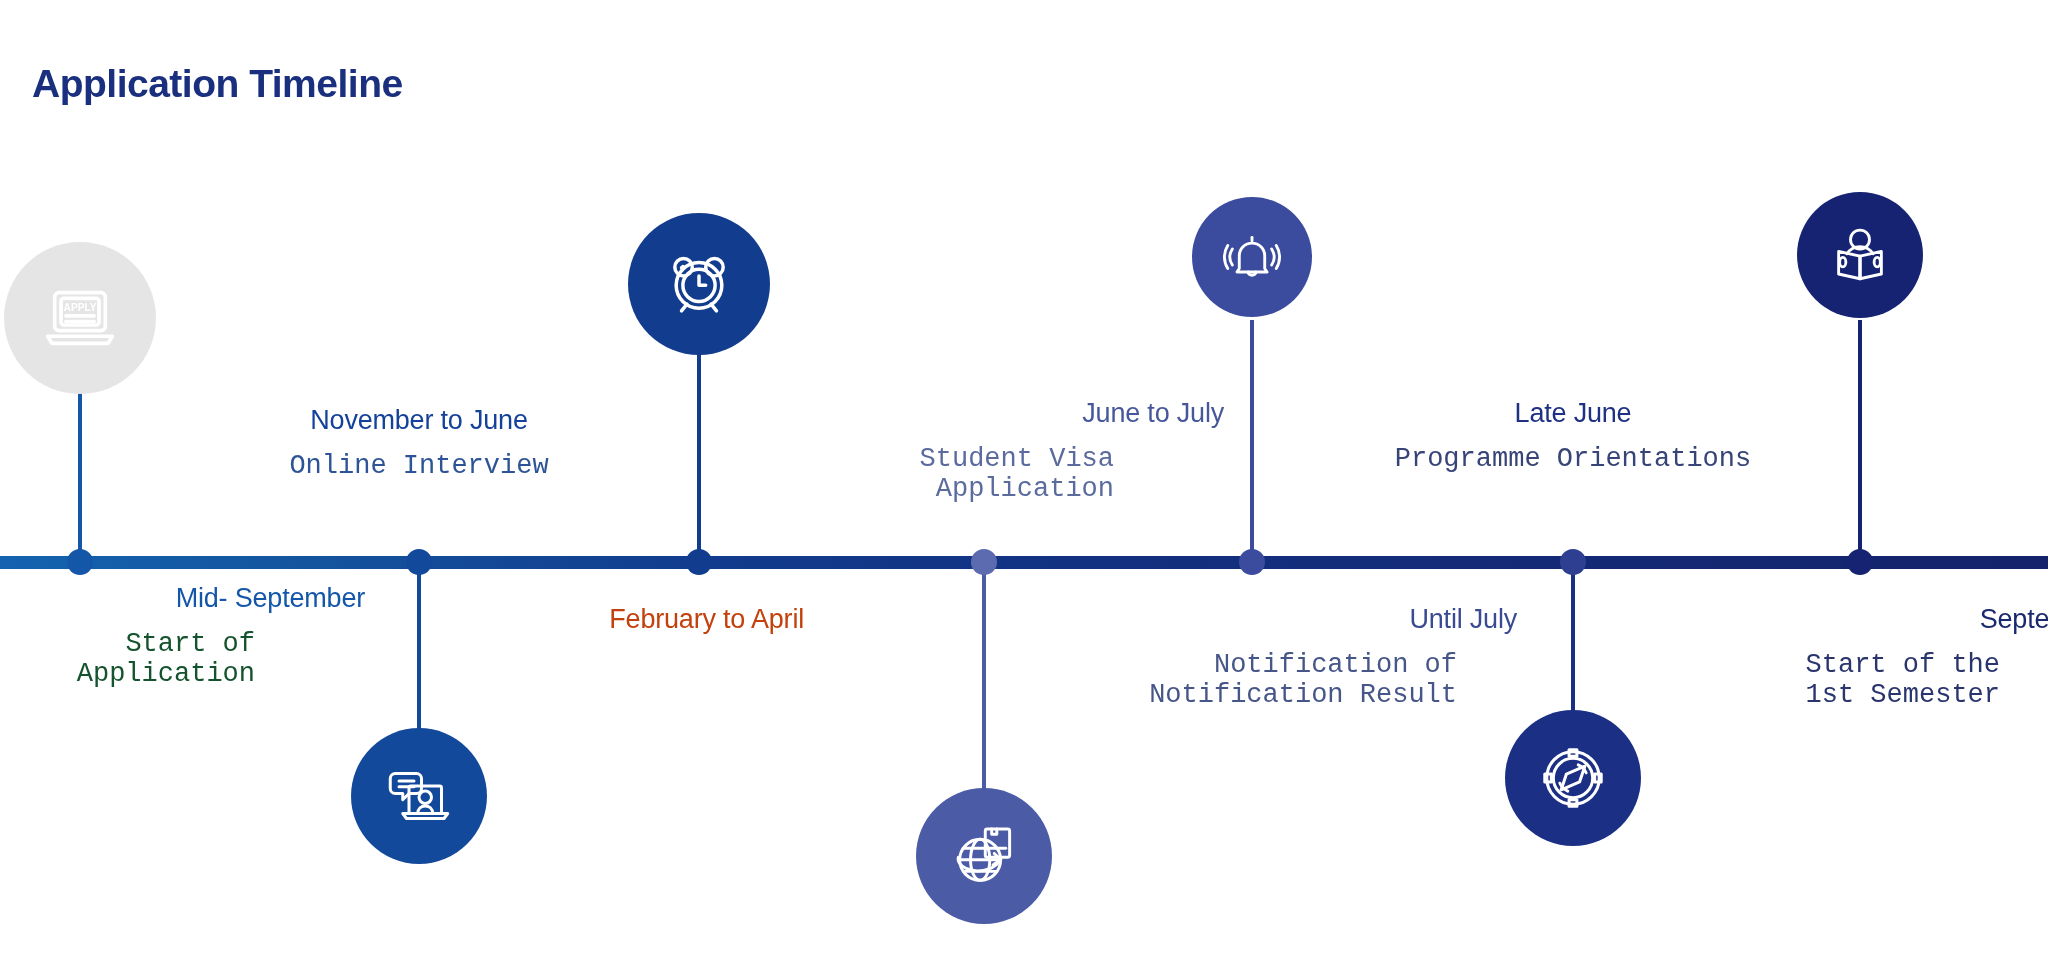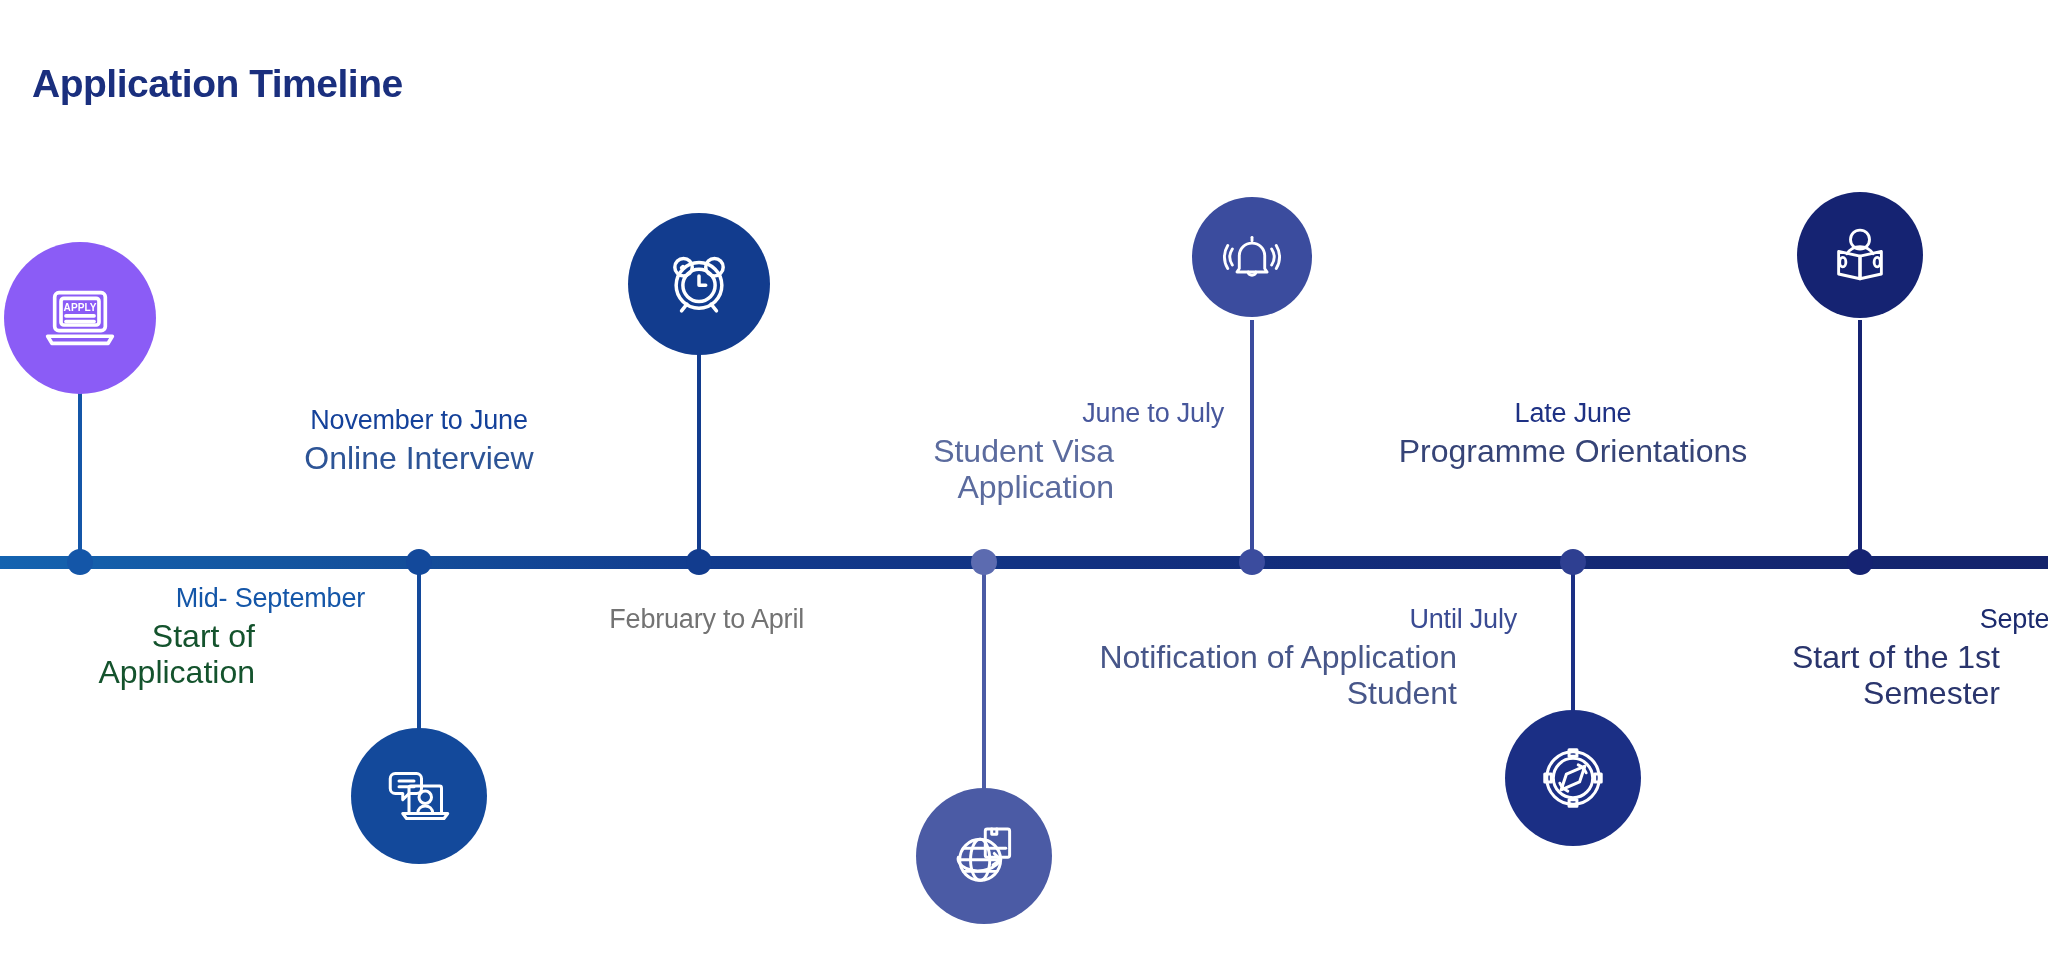--- a/index.html
+++ b/index.html
@@ -72,38 +72,39 @@
     position: absolute;
     line-height: 1.12;
   }
   .label .heading {
     font-weight: normal;
     font-size: 27px;
     letter-spacing: -0.2px;
     white-space: nowrap;
   }
   .label .sub {
-    font-size: 32px;
+    font-size: 27px;
     font-weight: normal;
-    margin-top: 6px;
+    margin-top: 16px;
+    font-family: Liberation Mono, monospace;
   }
   .label.left-align  { text-align: right; }
   .label.center-align { text-align: center; }
 </style>
 </head>
 <body>
 
 <div id="page-title">Application Timeline</div>
 
 <div id="timeline-axis"></div>
 
 <div class="node" style="left:80px">
   <div class="stem" style="top:370px;height:185px;background:#1456a8"></div>
   <div class="node-dot" style="background:#1456a8"></div>
-  <div class="icon-circle" style="left:-76px;top:242px;width:152px;height:152px;background:#8b5cf6">
+  <div class="icon-circle" style="left:-76px;top:242px;width:152px;height:152px;background:#e5e5e5">
     <svg width="90" height="90" viewBox="0 0 64 64" fill="none" stroke="#ffffff" stroke-width="2.6" stroke-linecap="round" stroke-linejoin="round">
       <rect x="14" y="14" width="36" height="27" rx="3"></rect>
       <rect x="18.5" y="18" width="27" height="19" rx="2"></rect>
       <text x="32" y="27" font-family="Liberation Sans, sans-serif" font-size="7.2" font-weight="bold" fill="#ffffff" stroke="none" text-anchor="middle">APPLY</text>
       <line x1="22" y1="30.5" x2="42" y2="30.5"></line>
       <line x1="22" y1="34.5" x2="42" y2="34.5"></line>
       <path d="M9 45h46l-3 5H12z"></path>
     </svg>
   </div>
   <div class="label left-align" style="left:-55px;top:583px;width:340px">
@@ -141,21 +142,21 @@
       <circle cx="32" cy="33" r="12"></circle>
       <path d="M32 26v7h5"></path>
       <path d="M20 20a6.5 6.5 0 0 1 0-1 6 6 0 0 0-1 1"></path>
       <circle cx="20.5" cy="19.5" r="6.5"></circle>
       <circle cx="43.5" cy="19.5" r="6.5"></circle>
       <line x1="23" y1="47" x2="19" y2="52"></line>
       <line x1="41" y1="47" x2="45" y2="52"></line>
     </svg>
   </div>
   <div class="label left-align" style="left:-275px;top:604px;width:380px">
-    <div class="heading" style="color:#737373">February to April</div>
+    <div class="heading" style="color:#c2410c">February to April</div>
   </div>
 </div>
 
 <div class="node" style="left:984px">
   <div class="stem" style="top:565px;height:230px;background:#4b5ba5"></div>
   <div class="node-dot" style="background:#5c6bb0"></div>
   <div class="icon-circle" style="left:-68px;top:788px;width:136px;height:136px;background:#4b5ba5">
     <svg width="82" height="82" viewBox="0 0 64 64" fill="none" stroke="#ffffff" stroke-width="2.3" stroke-linecap="round" stroke-linejoin="round">
       <circle cx="29" cy="35" r="16"></circle>
       <ellipse cx="29" cy="35" rx="7.5" ry="16"></ellipse>
@@ -184,21 +185,21 @@
       <path d="M21 42v-11a11 11 0 0 1 22 0v11l2 3H19z"></path>
       <path d="M28.5 45a3.6 3.6 0 0 0 7 0"></path>
       <path d="M15 25a13 13 0 0 0 0 14"></path>
       <path d="M11 22a19 19 0 0 0 0 20"></path>
       <path d="M49 25a13 13 0 0 1 0 14"></path>
       <path d="M53 22a19 19 0 0 1 0 20"></path>
     </svg>
   </div>
   <div class="label left-align" style="left:-155px;top:604px;width:420px">
     <div class="heading" style="color:#3a4b93">Until July</div>
-    <div class="sub" style="color:#475689;max-width:360px">Notification of Application Student</div>
+    <div class="sub" style="color:#475689;max-width:360px">Notification of Notification Result</div>
   </div>
 </div>
 
 <div class="node" style="left:1573px">
   <div class="stem" style="top:565px;height:150px;background:#1b2f85"></div>
   <div class="node-dot" style="background:#2e3f91"></div>
   <div class="icon-circle" style="left:-68px;top:710px;width:136px;height:136px;background:#1b2f85">
     <svg width="84" height="84" viewBox="0 0 64 64" fill="none" stroke="#ffffff" stroke-width="2.3" stroke-linecap="round" stroke-linejoin="round">
       <circle cx="32" cy="32" r="20"></circle>
       <circle cx="32" cy="32" r="15"></circle>

